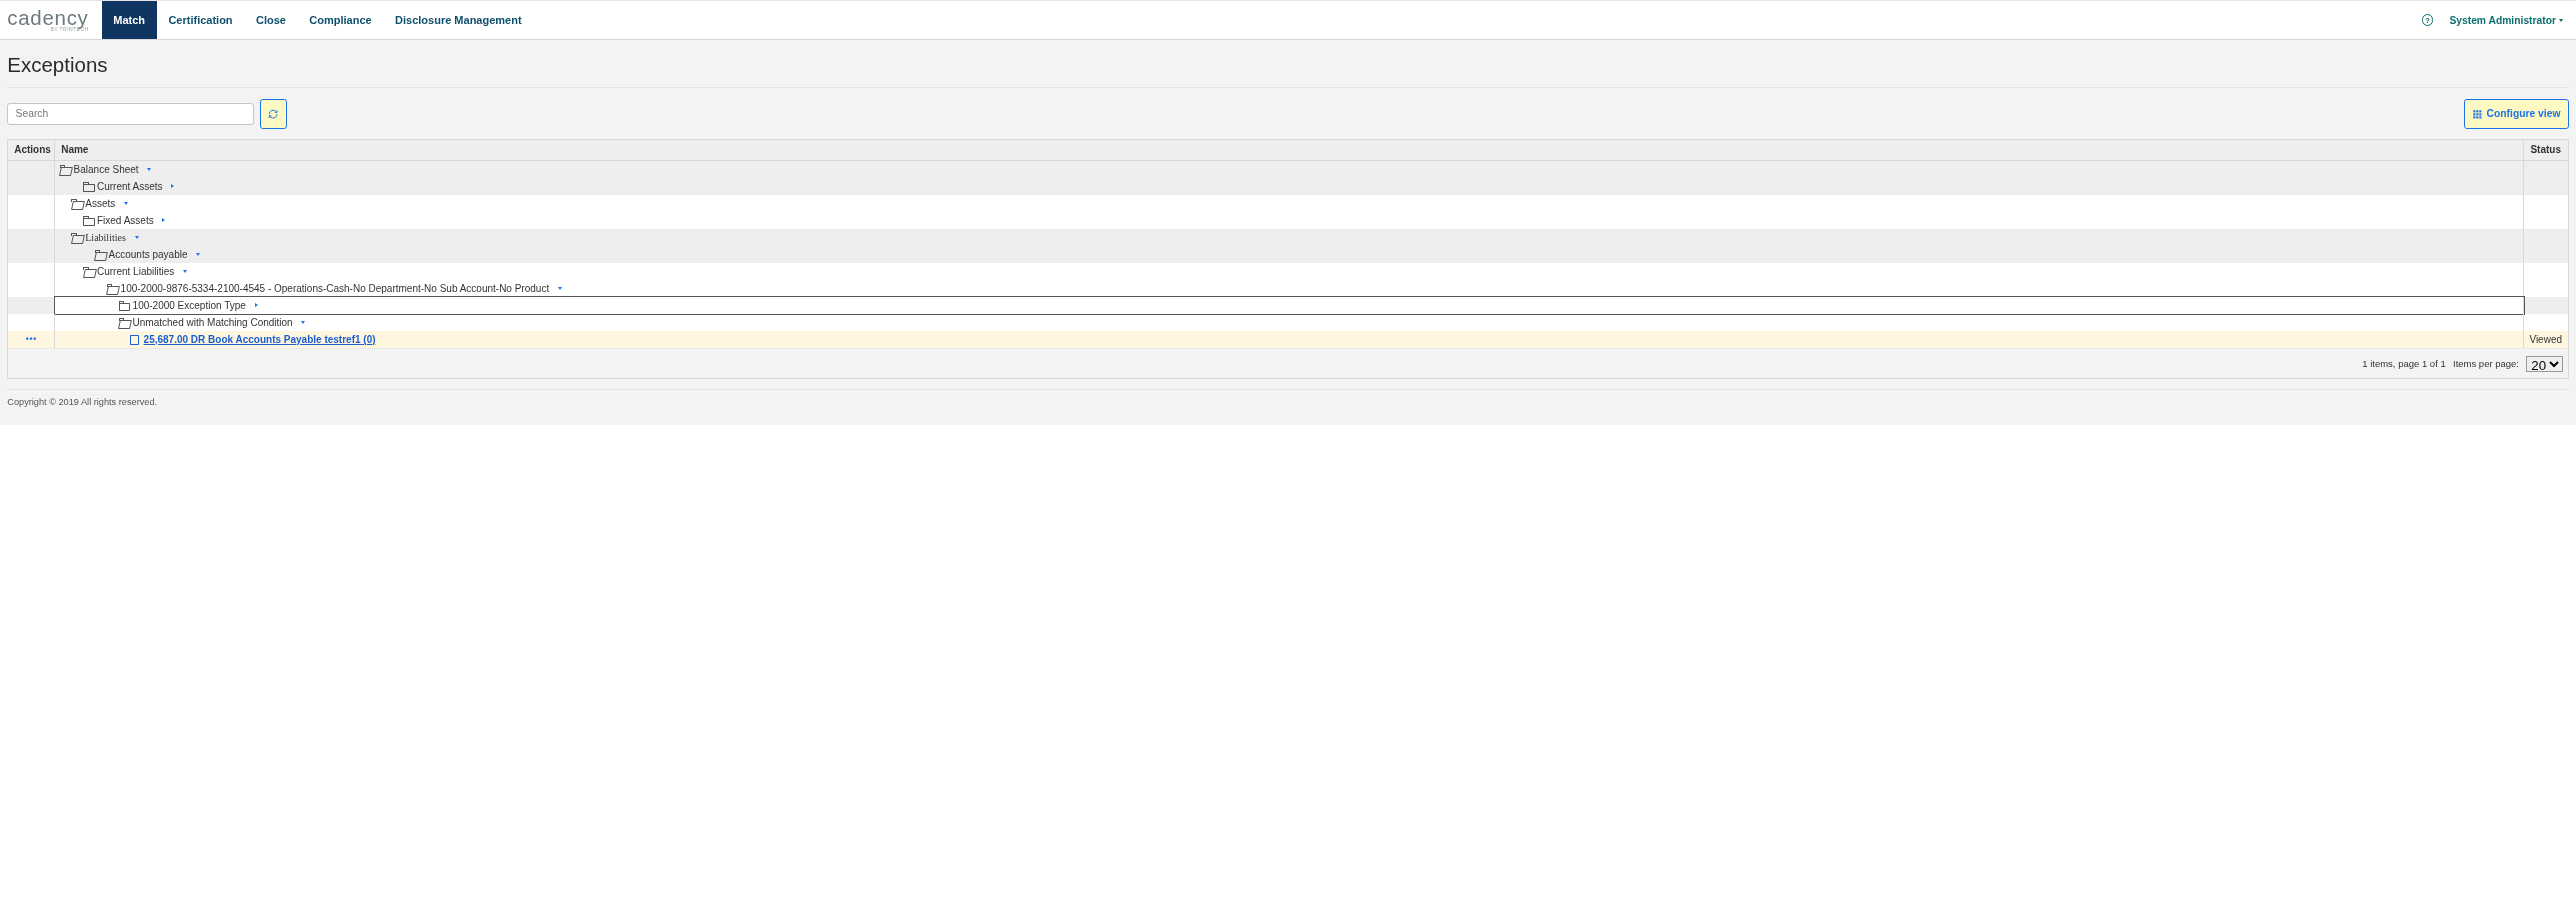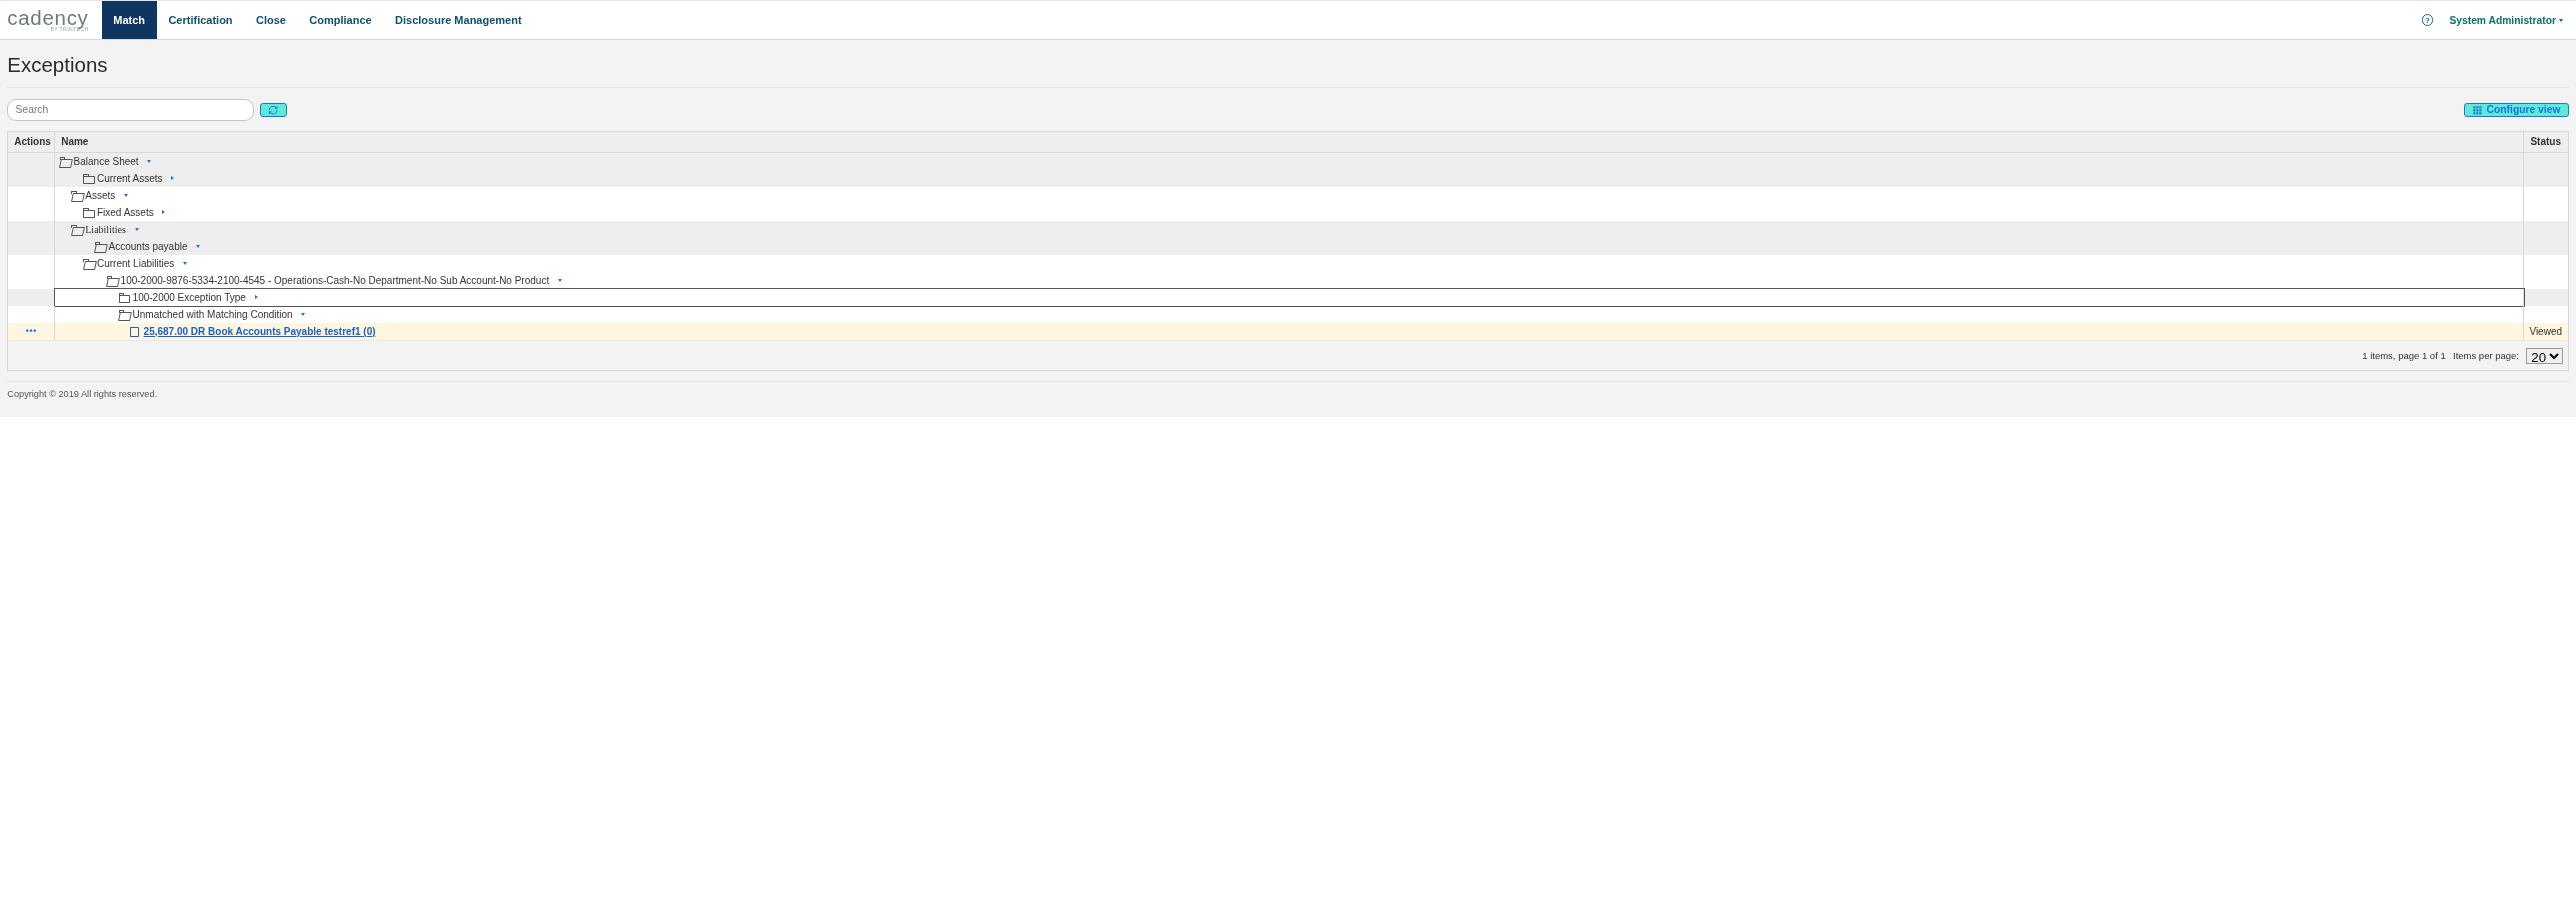--- a/index.html
+++ b/index.html
@@ -58,28 +58,28 @@
     padding: 5.9px 0 10.3px 0;
     border-bottom: 0.7px solid #e3e3e3;
     margin-bottom: 10.3px;
   }
   .toolbar {
     display:flex; align-items:center; gap:5.9px;
     margin-bottom: 10.3px;
   }
   .search-input {
     width: 247px; height:22px;
-    border:0.7px solid #c5c5c5; border-radius:9px;
+    border:0.7px solid #c5c5c5; border-radius:3px;
     padding: 0 7.3px; font-size:10.3px;
     background:#fff;
   }
   .btn-outline {
-    height:14px; min-width:25px;
+    height:30px; min-width:25px;
     border:0.7px solid #1a73e8; border-radius:2.9px;
-    background:#5eead4; color:#1a73e8;
+    background:#fef9c3; color:#1a73e8;
     display:inline-flex; align-items:center; justify-content:center;
     padding: 0 7.3px; font-weight:700; cursor:pointer; gap:4.4px;
     font-size: 10.3px;
   }
   .toolbar-spacer { flex:1; }
 
   
   .grid {
     border:0.7px solid #d8d8d8;
     background:#fff;

